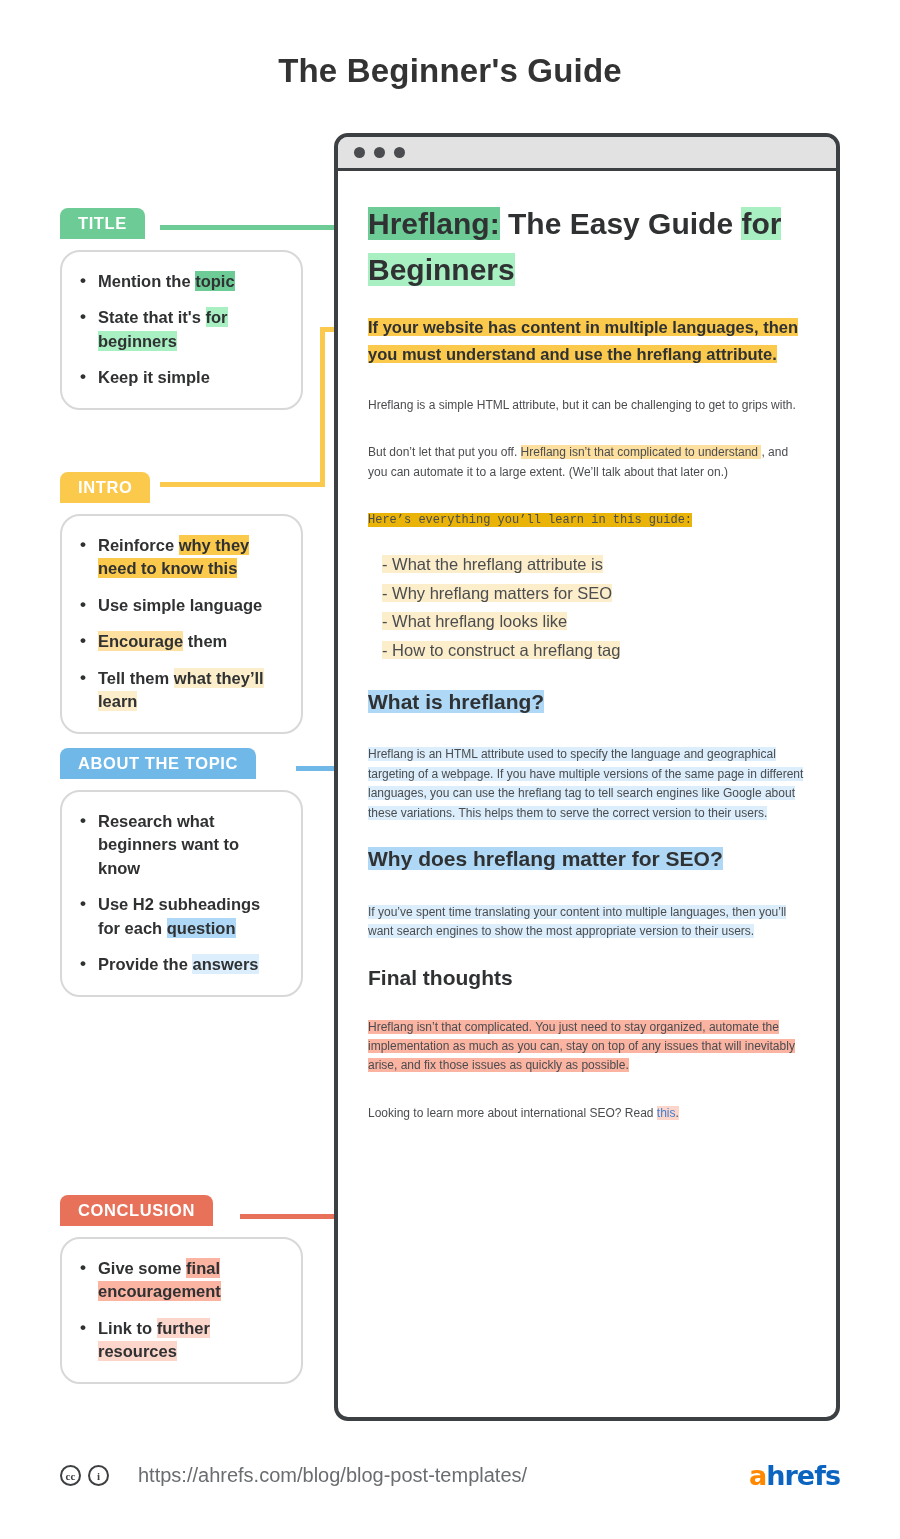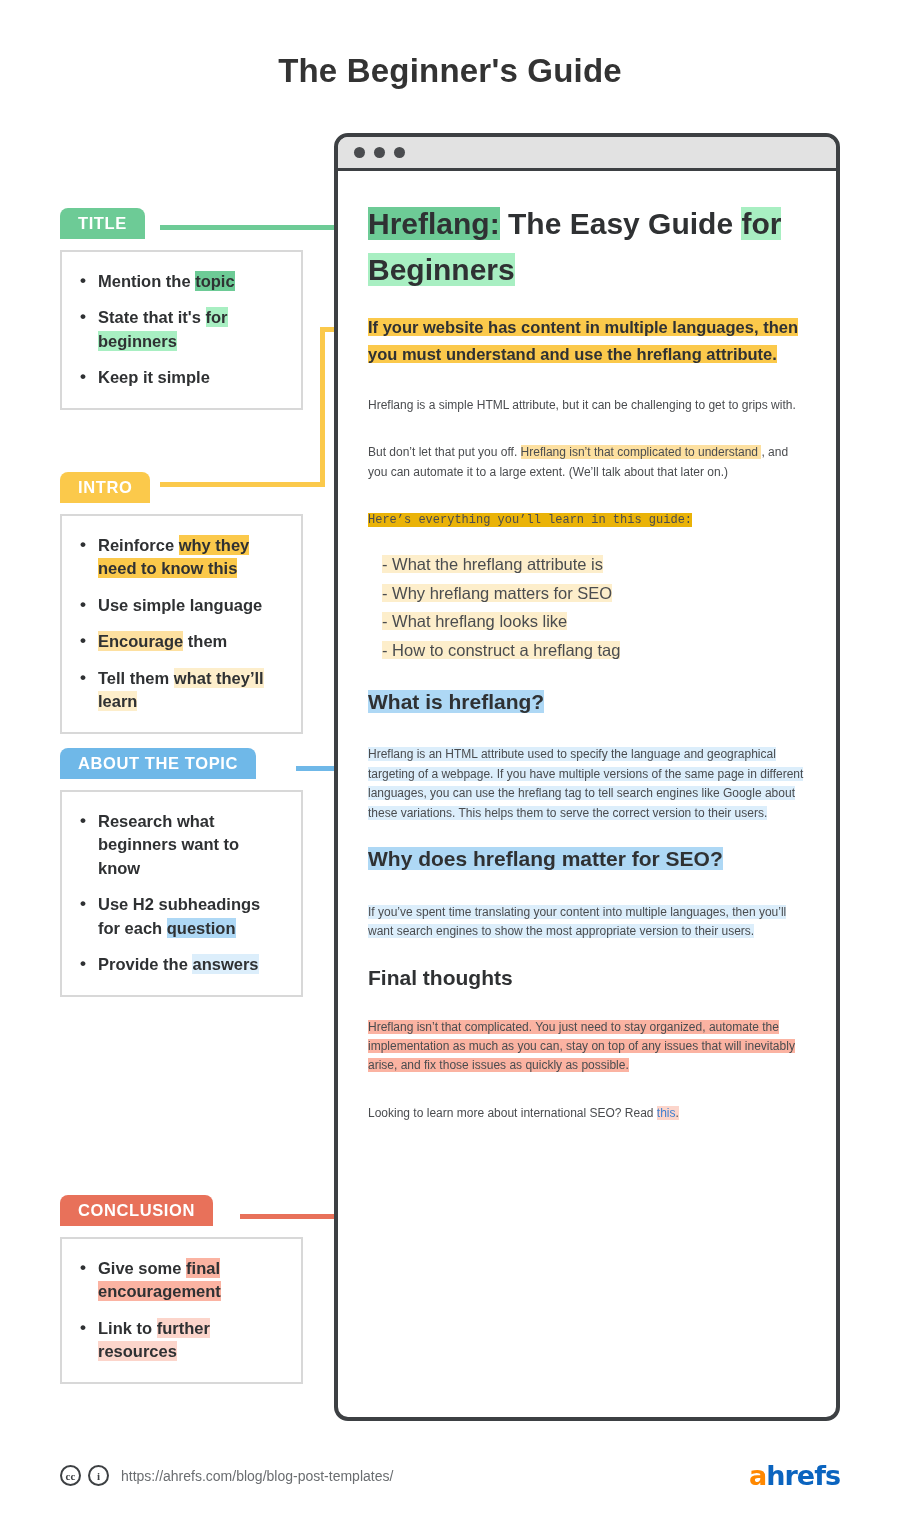--- a/index.html
+++ b/index.html
@@ -110,21 +110,21 @@
     display: flex;
     align-items: center;
     padding: 0 18px;
     z-index: 2;
   }
   .card {
     position: absolute;
     left: 60px; width: 243px;
     background: #ffffff;
     border: 2px solid #d8d8d8;
-    border-radius: 0;
+    border-radius: 20px;
     padding: 18px 16px 18px 14px;
     z-index: 1;
   }
   .card ul { list-style: none; }
   .card li {
     position: relative;
     padding-left: 22px;
     font-size: 16.5px;
     font-weight: bold;
     line-height: 1.42;
@@ -162,21 +162,21 @@
   .cc-circle {
     width: 21px; height: 21px;
     border: 2px solid #3d4043;
     border-radius: 50%;
     color: #3d4043;
     font-size: 11px;
     font-weight: bold;
     display: flex; align-items: center; justify-content: center;
     font-family: "Liberation Serif", serif;
   }
-  .footer-url { font-size: 14px; color: #6a6d70; }
+  .footer-url { font-size: 20px; color: #6a6d70; margin-left: 17px; }
   .logo {
     margin-left: auto;
     font-size: 27px;
     font-weight: bold;
     font-family: "DejaVu Sans", sans-serif;
     letter-spacing: -1px;
   }
   .logo .a { color: #ff8800; }
   .logo .rest { color: #0b64bf; }
 </style>

